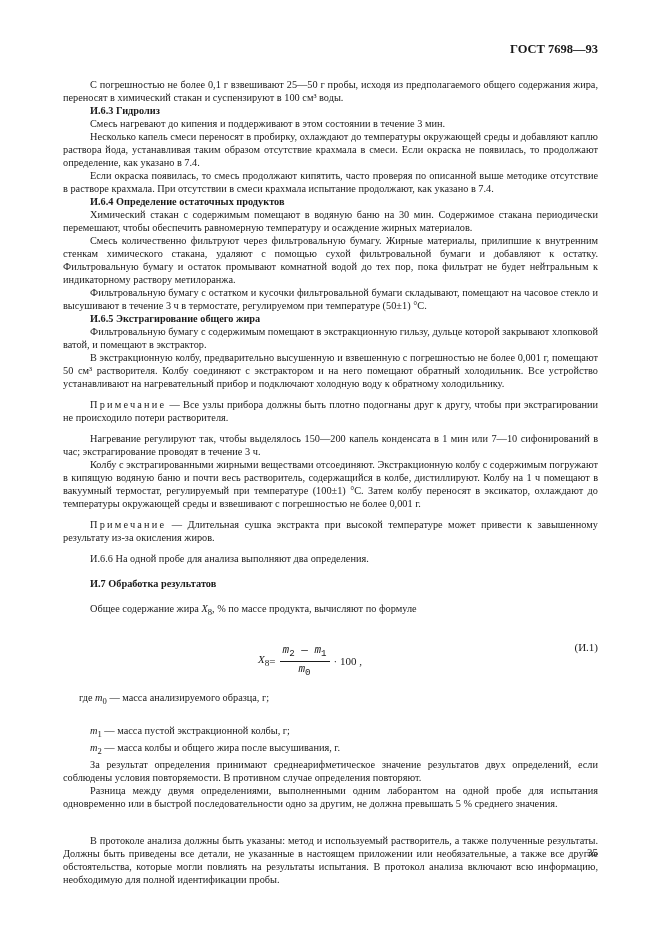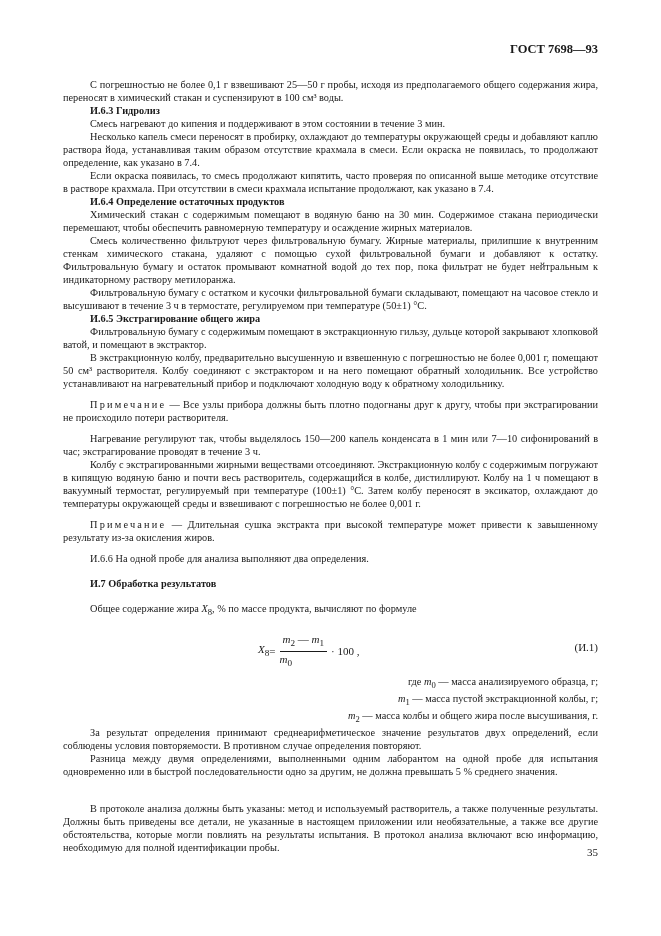--- a/index.html
+++ b/index.html
@@ -21,27 +21,27 @@
   .gap { height: 8px; }
   .gap-lg { height: 12px; }
   .note-label { letter-spacing: 2.2px; }
   .formula-row {
     position: relative; height: 46px; margin-top: 10px;
   }
   .formula {
     position: absolute; left: 195px; top: 4px;
     display: flex; align-items: center; font-size: 11px;
   }
-  .frac { display: inline-flex; flex-direction: column; align-items: flex-start; margin: 0 4px; }
+  .frac { display: inline-flex; flex-direction: column; align-items: center; margin: 11px 4px; font-family: Liberation Mono, monospace; }
   .frac .num { border-bottom: 1px solid #1a1a1a; padding: 0 3px 1px; font-style: italic; }
   .frac .den { font-style: italic; padding-top: 1px; }
   .eqnum { position: absolute; right: 0; top: 12px; font-size: 11px; }
   i sub, .frac sub { font-style: normal; }
-  .where { margin: 0; text-align: right; }
-  .where-line { margin: 0; padding-left: 27px; text-align: right; }
+  .where { margin: 16px; }
+  .where-line { margin: 0; padding-left: 27px; }
   .pagenum {
     position: absolute; right: 63px; top: 846px; font-size: 11px;
   }
 </style>
 </head>
 <body>
 
 <div class="header">ГОСТ 7698—93</div>
 
 <div class="page">

